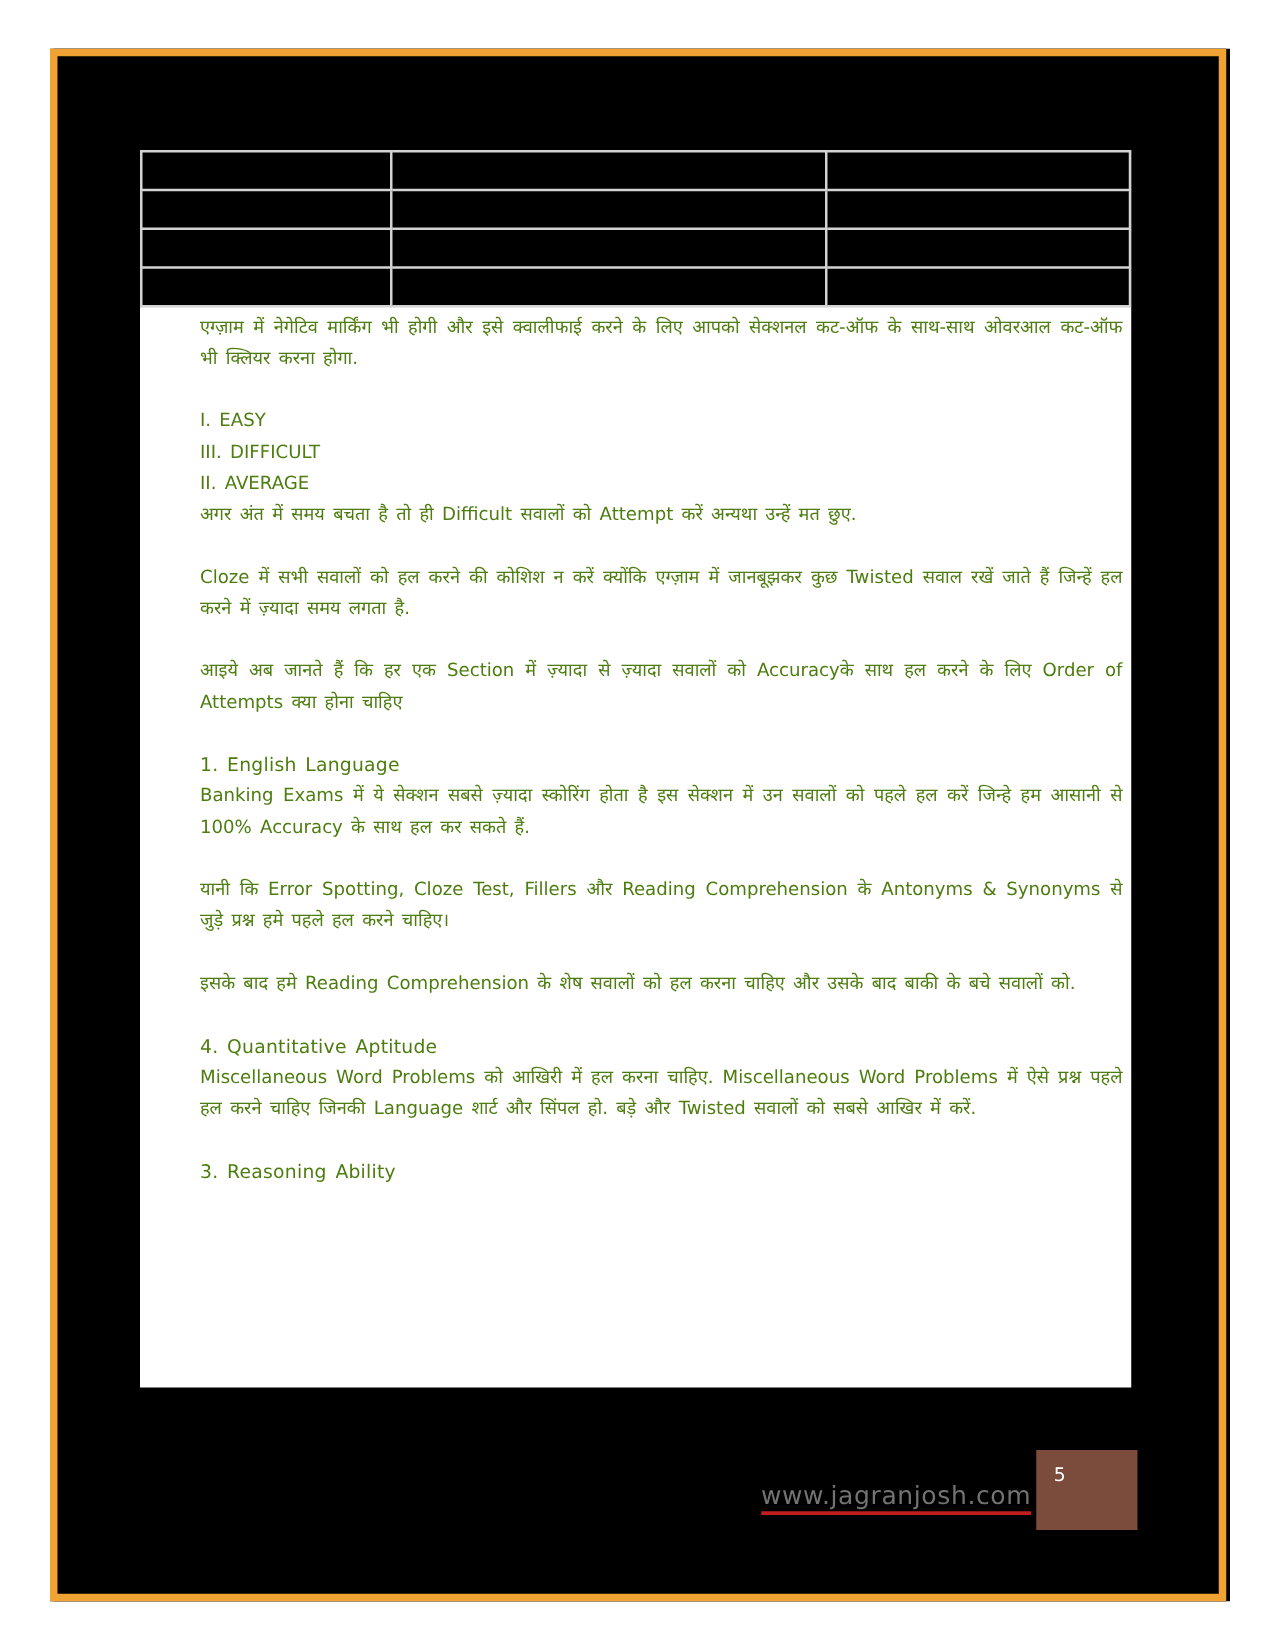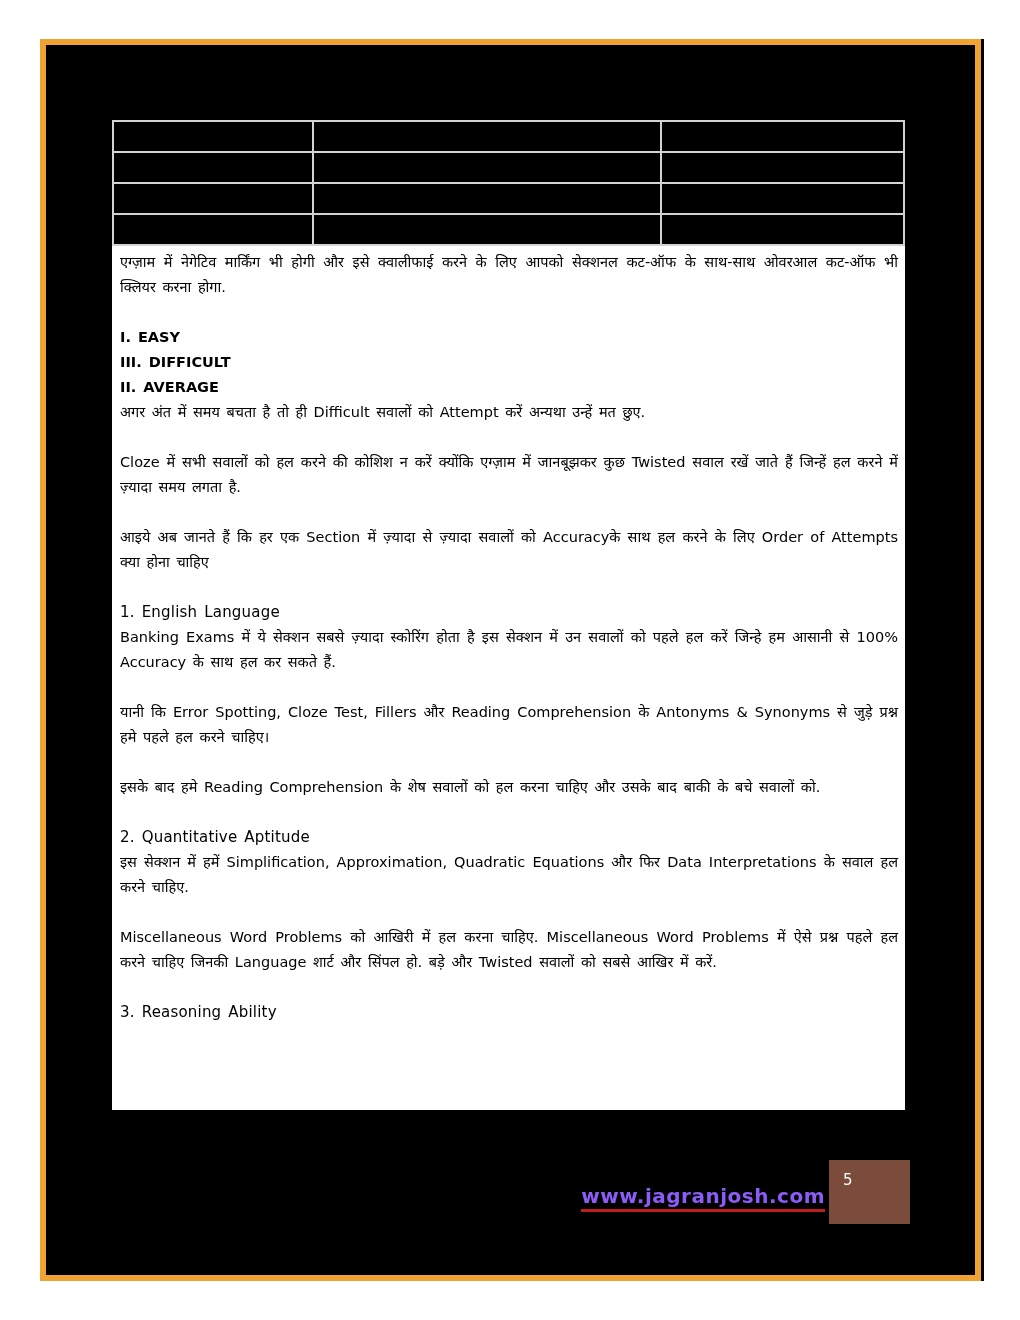--- a/index.html
+++ b/index.html
@@ -45,38 +45,39 @@
   table.summary-table td {
     border: 2px solid #D3D3D3;
     background: #000000;
     height: 29px;
     padding: 0;
   }
 
   
   .text-area {
     padding: 4px 7px 0 8px;
-    color: #000000;
+    color: #4d7c0f;
     font-size: 14.5px;
     line-height: 25px;
     word-spacing: 2px;
+    margin-left: 40px;
   }
   .p  { margin: 0 0 25px 0; text-align: justify; }
   .p:last-child { margin-bottom: 0; }
-  .ln { margin: 0; font-weight: bold; }
+  .ln { margin: 0; }
   .h  { margin: 0; font-weight: normal; font-size: 15px; letter-spacing: 0.2px; }
 
   
   .footer-link {
     position: absolute;
     right: 150px;
     top: 1139px;
-    color: #8b5cf6;
+    color: #737373;
     font-size: 20px;
-    font-weight: bold;
+    font-weight: normal;
     white-space: nowrap;
     letter-spacing: 0.5px;
     text-decoration: none;
     border-bottom: 3px solid #BE1E1E;
     padding-bottom: 1px;
     cursor: pointer;
   }
   .page-number-box {
     position: absolute;
     left: 783px;
@@ -133,22 +134,21 @@
       <p class="ln">I. EASY</p>
       <p class="ln">III. DIFFICULT</p>
       <p class="ln">II. AVERAGE</p>
       <p class="p">अगर अंत में समय बचता है तो ही Difficult सवालों को Attempt करें अन्यथा उन्हें मत छुए.</p>
       <p class="p">Cloze में सभी सवालों को हल करने की कोशिश न करें क्योंकि एग्ज़ाम में जानबूझकर कुछ  Twisted सवाल रखें जाते हैं जिन्हें हल करने में ज़्यादा समय लगता है.</p>
       <p class="p">आइये अब जानते हैं कि हर एक  Section में ज़्यादा से ज़्यादा सवालों को  Accuracyके साथ हल करने के लिए  Order of Attempts क्या होना चाहिए</p>
       <p class="h">1. English Language</p>
       <p class="p">Banking Exams में ये सेक्शन सबसे ज़्यादा स्कोरिंग होता है इस सेक्शन में उन सवालों को पहले हल करें जिन्हे हम आसानी से 100% Accuracy के साथ हल कर सकते हैं.</p>
       <p class="p">यानी कि Error Spotting, Cloze Test, Fillers और Reading Comprehension के Antonyms &amp; Synonyms से जुड़े प्रश्न हमे पहले हल करने चाहिए।</p>
       <p class="p">इसके बाद हमे Reading Comprehension के शेष सवालों को हल करना चाहिए और उसके बाद बाकी के बचे सवालों को.</p>
-      <p class="h">2. Quantitative Aptitude</p>
-      <p class="p">इस सेक्शन में हमें Simplification, Approximation, Quadratic Equations और फिर Data Interpretations के सवाल हल करने चाहिए.</p>
+      <p class="h">4. Quantitative Aptitude</p>
       <p class="p">Miscellaneous Word Problems को आखिरी में हल करना चाहिए.  Miscellaneous Word Problems में ऐसे प्रश्न पहले हल करने चाहिए जिनकी Language शार्ट और सिंपल हो. बड़े और Twisted सवालों को सबसे आखिर में करें.</p>
       <p class="h">3. Reasoning Ability</p>
 
     </div>
 
   </div>
 
   <a class="footer-link">www.jagranjosh.com</a>
 
   <div class="page-number-box">

